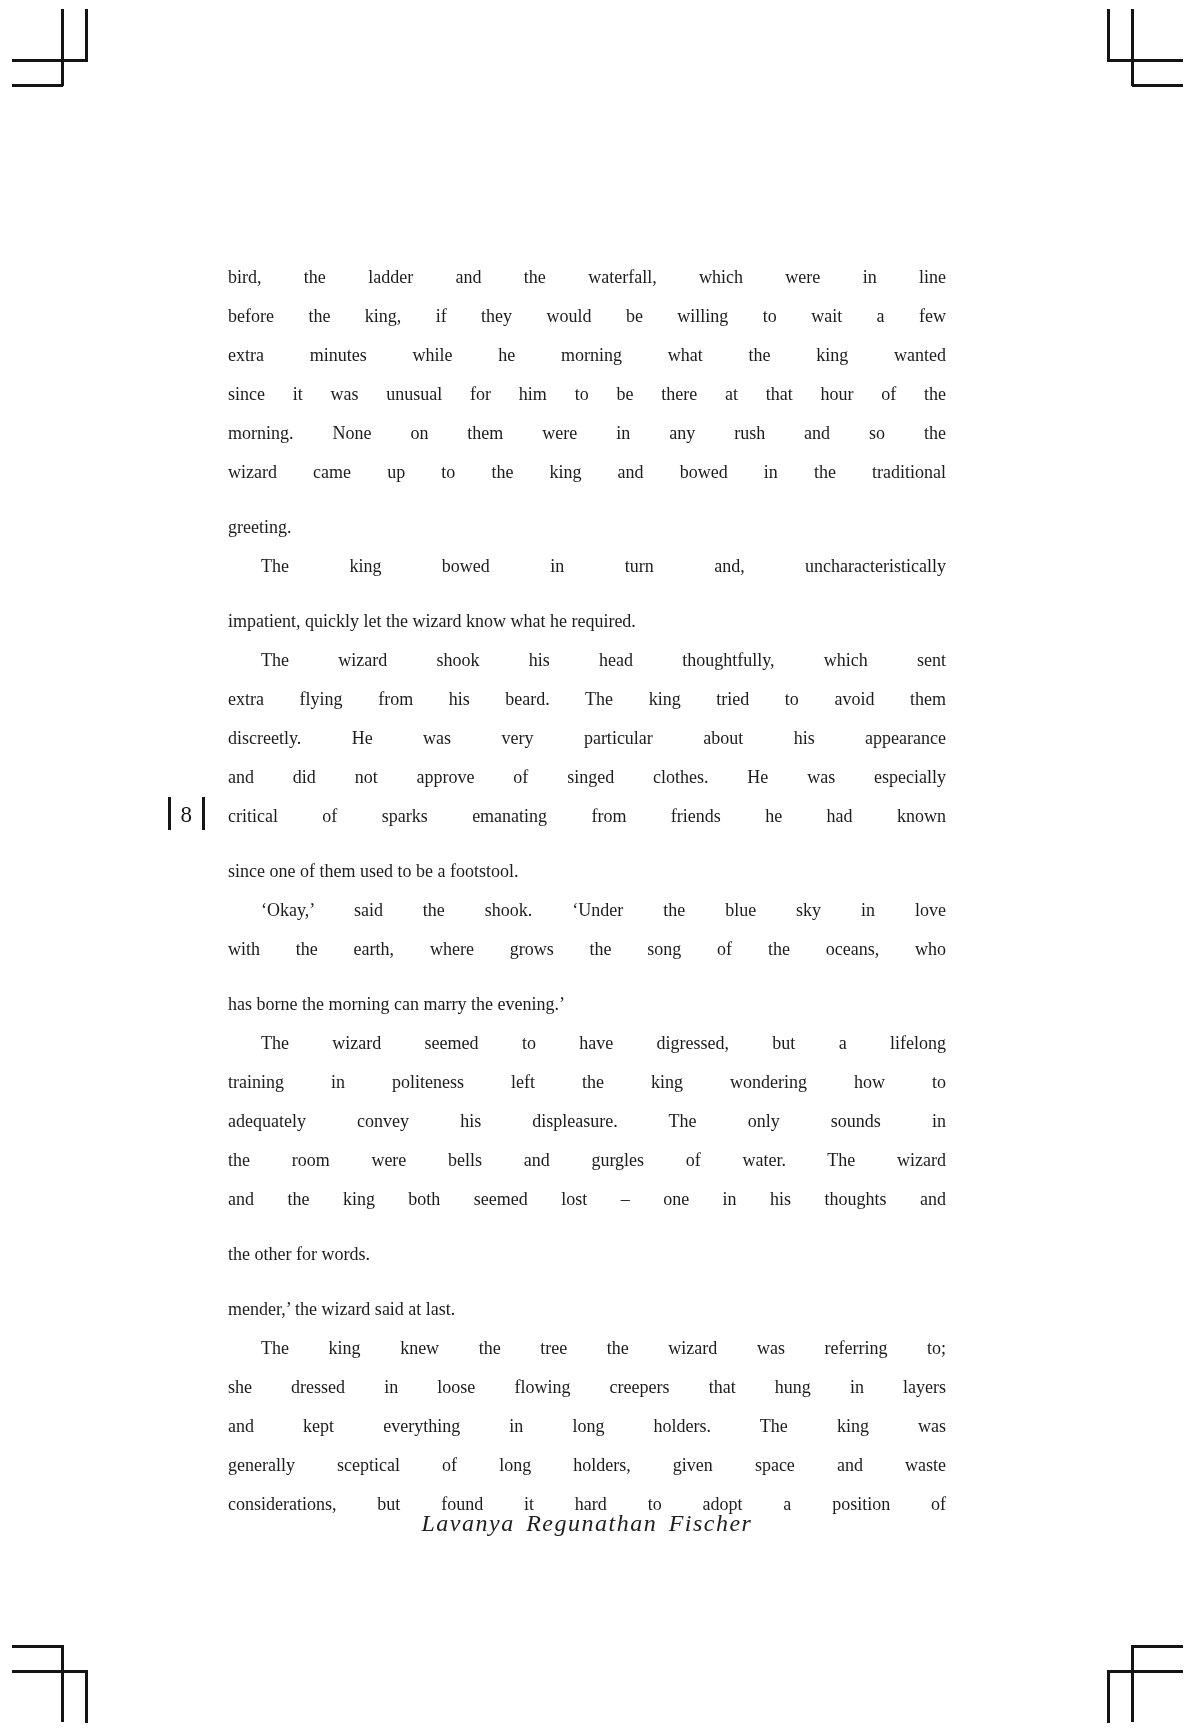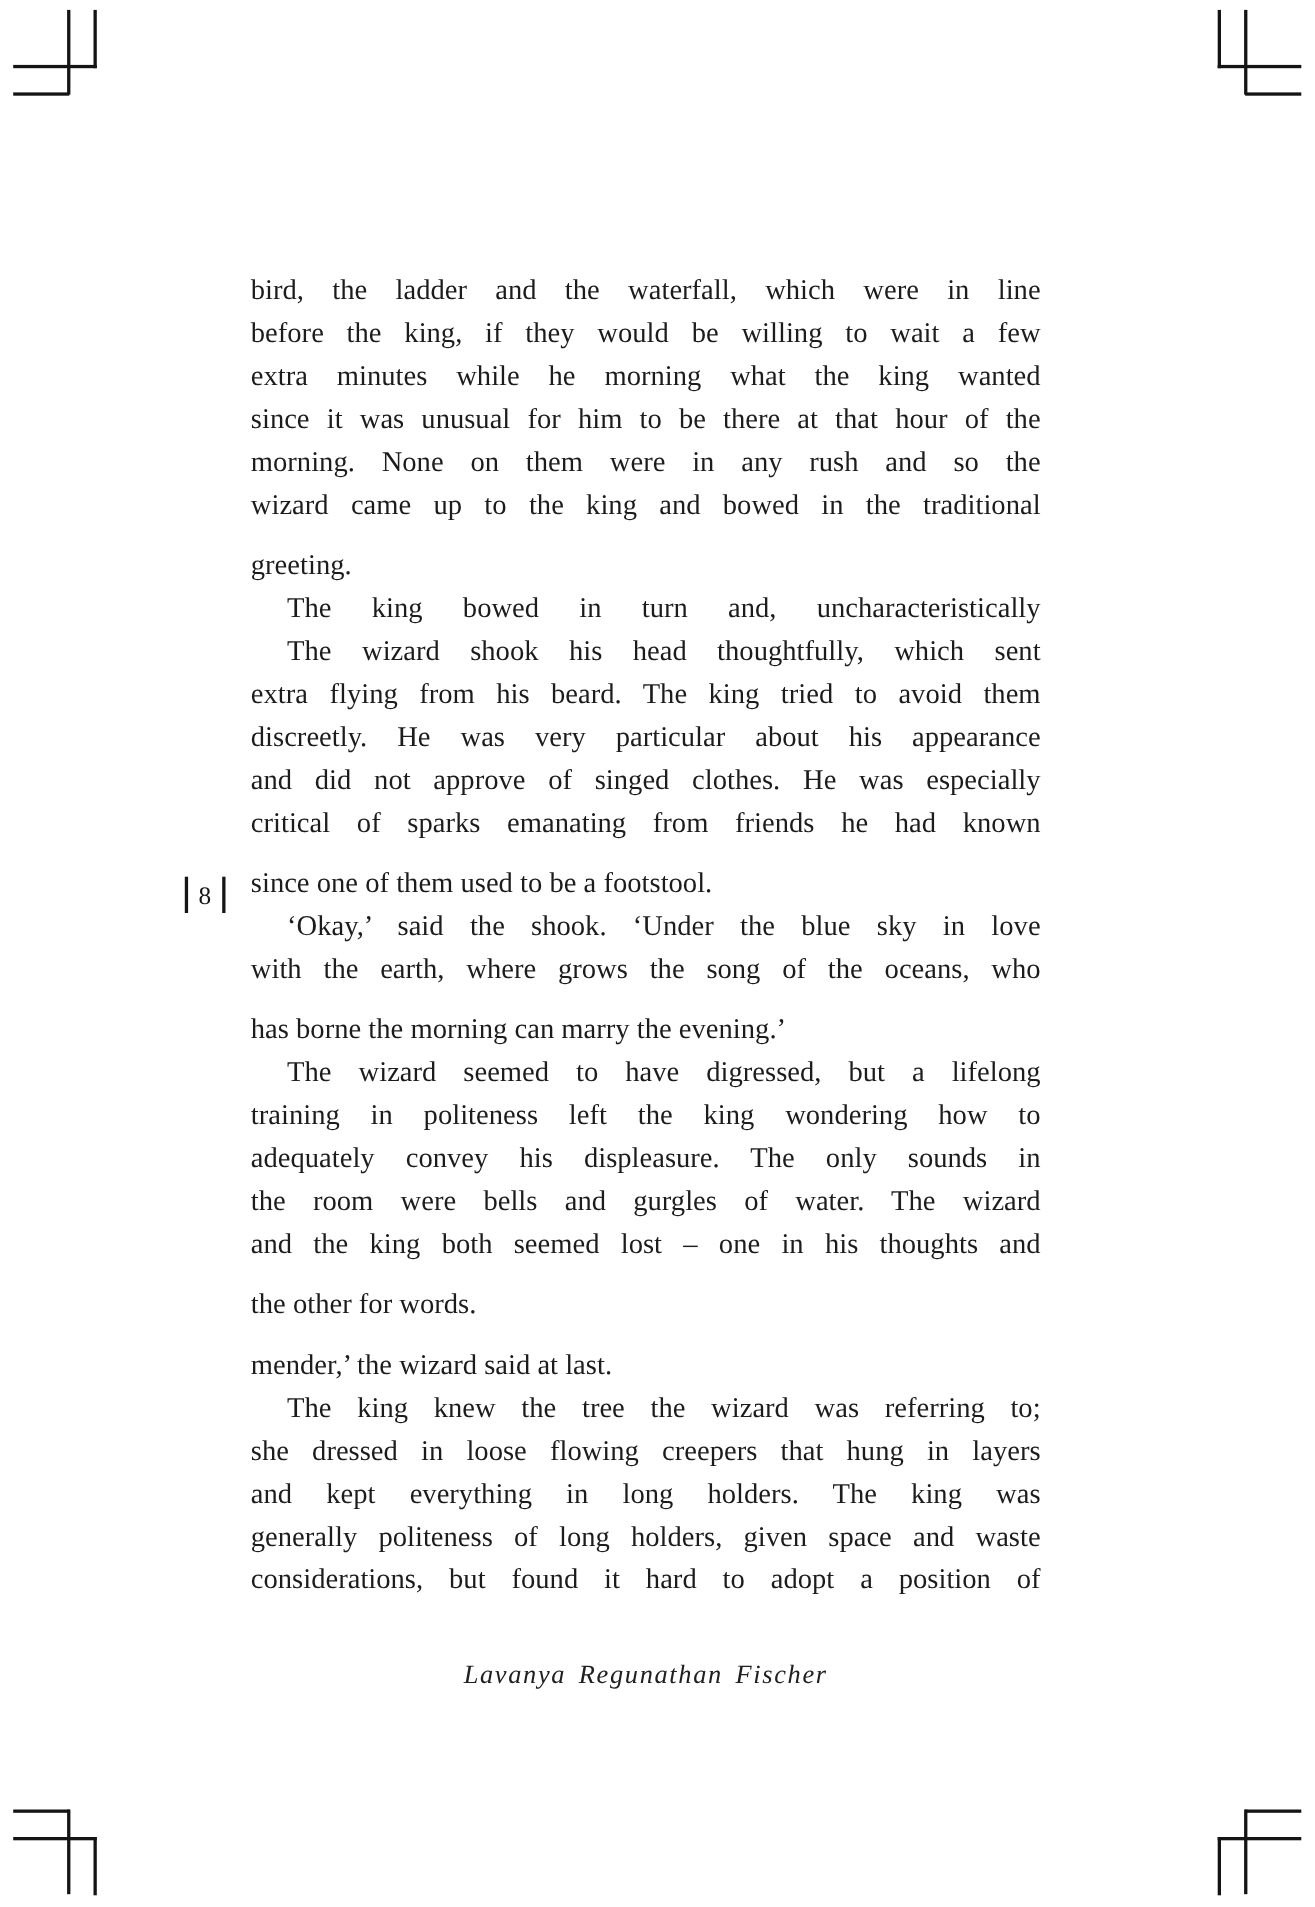--- a/index.html
+++ b/index.html
@@ -18,23 +18,23 @@
   }
   
   .crop {
     position: absolute;
     background: #141414;
   }
   
   .text-block {
     position: absolute;
     left: 228px;
-    top: 244px;
+    top: 258px;
     width: 718px;
-    font-size: 26px;
+    font-size: 18px;
     line-height: 39px;
     color: #1c1c1c;
   }
   .paragraph { margin: 0; padding: 0; }
   .line {
     text-align: justify;
     text-align-last: justify;
     white-space: normal;
   }
   .line.endpara { text-align-last: left; margin-top: 16px; }
@@ -119,20 +119,21 @@
         <div class="line">bird, the ladder and the waterfall, which were in line</div>
         <div class="line">before the king, if they would be willing to wait a few</div>
         <div class="line">extra minutes while he morning what the king wanted</div>
         <div class="line">since it was unusual for him to be there at that hour of the</div>
         <div class="line">morning. None on them were in any rush and so the</div>
         <div class="line">wizard came up to the king and bowed in the traditional</div>
         <div class="line endpara">greeting.</div>
       </div>
       <div class="paragraph">
         <div class="line indent-first">The king bowed in turn and, uncharacteristically</div>
+        <div class="line endpara">impatient, quickly let the wizard know what he required.</div>
       </div>
       <div class="paragraph">
         <div class="line indent-first">The wizard shook his head thoughtfully, which sent</div>
         <div class="line">extra flying from his beard. The king tried to avoid them</div>
         <div class="line">discreetly. He was very particular about his appearance</div>
         <div class="line">and did not approve of singed clothes. He was especially</div>
         <div class="line">critical of sparks emanating from friends he had known</div>
         <div class="line endpara">since one of them used to be a footstool.</div>
       </div>
       <div class="paragraph">
@@ -148,20 +149,20 @@
         <div class="line">and the king both seemed lost – one in his thoughts and</div>
         <div class="line endpara">the other for words.</div>
       </div>
       <div class="paragraph">
         <div class="line endpara">mender,’ the wizard said at last.</div>
       </div>
       <div class="paragraph">
         <div class="line indent-first">The king knew the tree the wizard was referring to;</div>
         <div class="line">she dressed in loose flowing creepers that hung in layers</div>
         <div class="line">and kept everything in long holders. The king was</div>
-        <div class="line">generally politeness of long holders, given space and waste</div>
+        <div class="line">generally sceptical of long holders, given space and waste</div>
         <div class="line">considerations, but found it hard to adopt a position of</div>
       </div>
     </div>
 
   <div class="footer">Lavanya Regunathan Fischer</div>
 
 </div>
 
 </body></html>

